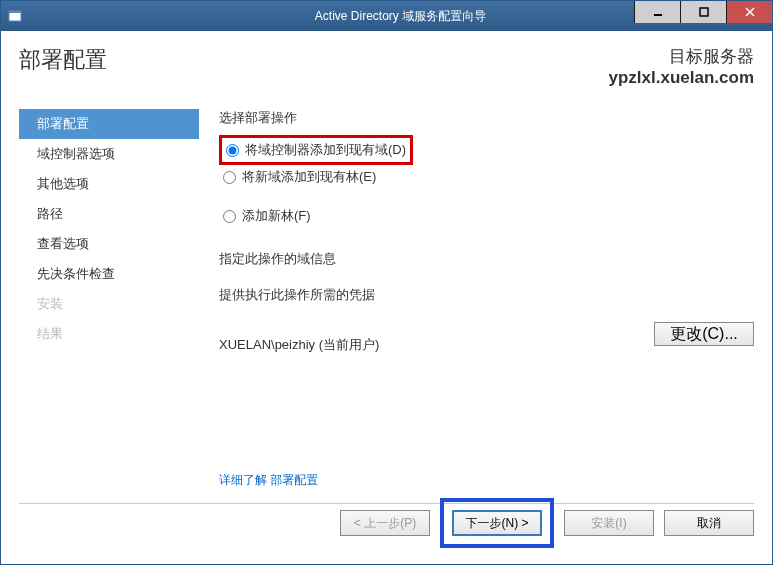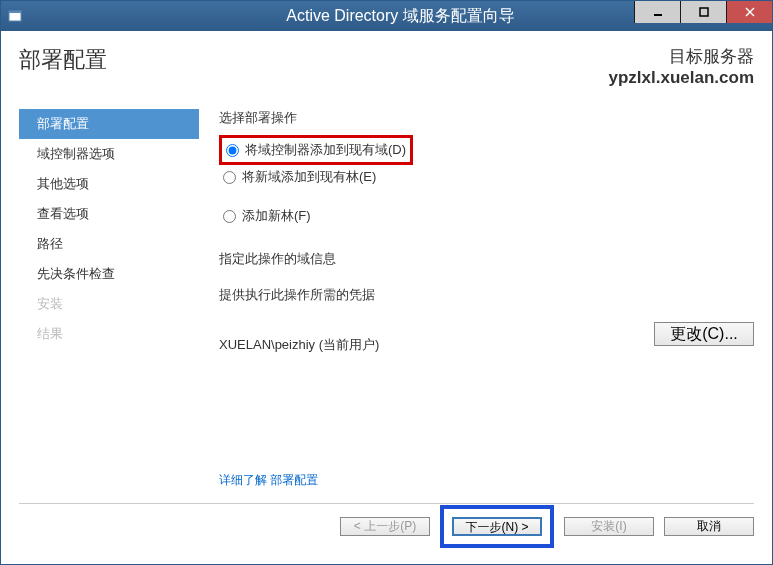--- a/index.html
+++ b/index.html
@@ -1,20 +1,20 @@
 <!DOCTYPE html>
 <html><head>
 <meta charset="utf-8">
 <style>
 * { box-sizing: border-box; margin: 0; padding: 0; font-family: "Microsoft YaHei", "Segoe UI", sans-serif; }
 body { background: #888; width: 773px; height: 565px; overflow: hidden; }
 .window { background: #fff; width: 773px; height: 565px; border: 1px solid #2a5a8a; position: relative; }
 .titlebar { height: 30px; background: linear-gradient(#3f6f9f, #2e5a88); display: flex; align-items: center; color: #fff; position: relative; }
 .titlebar .icon { width: 28px; display: flex; align-items: center; justify-content: center; }
-.titlebar .title { flex: 1; text-align: center; font-size: 16px; }
+.titlebar .title { flex: 1; text-align: center; font-size: 12px; }
 .titlebar .winbtns { display: flex; height: 22px; position: absolute; right: 0; top: 0; }
 .titlebar .winbtn { width: 46px; height: 22px; display: flex; align-items: center; justify-content: center; border-left: 1px solid #1a1a1a; background: #cfcfcf; color: #000; font-size: 12px; cursor: default; }
 .titlebar .winbtn.close { background: #c75050; color: #fff; }
 .content { position: absolute; top: 30px; left: 0; right: 0; bottom: 0; background: #fff; padding: 14px 18px 0 18px; }
 .header { display: flex; justify-content: space-between; align-items: flex-start; margin-bottom: 12px; }
 .header h1 { font-size: 22px; font-weight: 400; color: #333; }
 .header .target { text-align: right; font-size: 17px; color: #333; }
 .header .target .label { display: block; }
 .header .target .srv { display: block; font-weight: bold; }
 .body { display: flex; position: absolute; top: 78px; left: 18px; right: 18px; bottom: 70px; }
@@ -38,21 +38,21 @@
 .domain-row button { width: 100px; height: 24px; margin-left: 0; border: 1px solid #888; background: linear-gradient(#f8f8f8,#e6e6e6); font-size: 12px; cursor: pointer; }
 .cred-section { margin-top: 18px; }
 .cred-label { margin-bottom: 10px; }
 .cred-row { display: flex; align-items: center; }
 .cred-row .user { flex: 1; margin-top: 22px; }
 .cred-row button { width: 100px; height: 24px; border: 1px solid #888; background: linear-gradient(#f8f8f8,#e6e6e6); font-size: 16px; cursor: pointer; }
 .learn-more { position: absolute; bottom: 75px; left: 218px; }
 .learn-more a { color: #0066cc; font-size: 12px; text-decoration: none; cursor: pointer; }
 hr.footer-sep { position: absolute; left: 18px; right: 18px; bottom: 60px; border: none; border-top: 1px solid #ccc; }
 .footer { position: absolute; bottom: 16px; right: 18px; display: flex; gap: 10px; align-items: center; }
-.footer button { width: 90px; height: 19px; border: 1px solid #888; background: linear-gradient(#f8f8f8,#e6e6e6); font-size: 12px; cursor: pointer; text-align: center; }
+.footer button { width: 90px; height: 26px; border: 1px solid #888; background: linear-gradient(#f8f8f8,#e6e6e6); font-size: 12px; cursor: pointer; text-align: center; }
 .footer button:disabled { color: #999; }
 .footer .next-wrap { border: 4px solid #1d4ed8; padding: 8px; display: inline-block; }
 .footer .next-wrap button { border: 2px solid #3a78b8; }
 </style>
 </head>
 <body>
 
 <div class="window">
 
   <div class="titlebar">
@@ -91,22 +91,22 @@
         <span class="label">目标服务器</span>
         <span class="srv">ypzlxl.xuelan.com</span>
       </div>
     </div>
 
     <div class="body">
       <div class="sidebar">
         <div class="item active">部署配置</div>
         <div class="item">域控制器选项</div>
         <div class="item">其他选项</div>
+        <div class="item">路径</div>
         <div class="item">查看选项</div>
-        <div class="item">路径</div>
         <div class="item">先决条件检查</div>
         <div class="item disabled">安装</div>
         <div class="item disabled">结果</div>
       </div>
 
       <div class="main">
         <div class="section-label">选择部署操作</div>
         <div class="radio-group">
           <span class="rwrap emph">
             <label>

